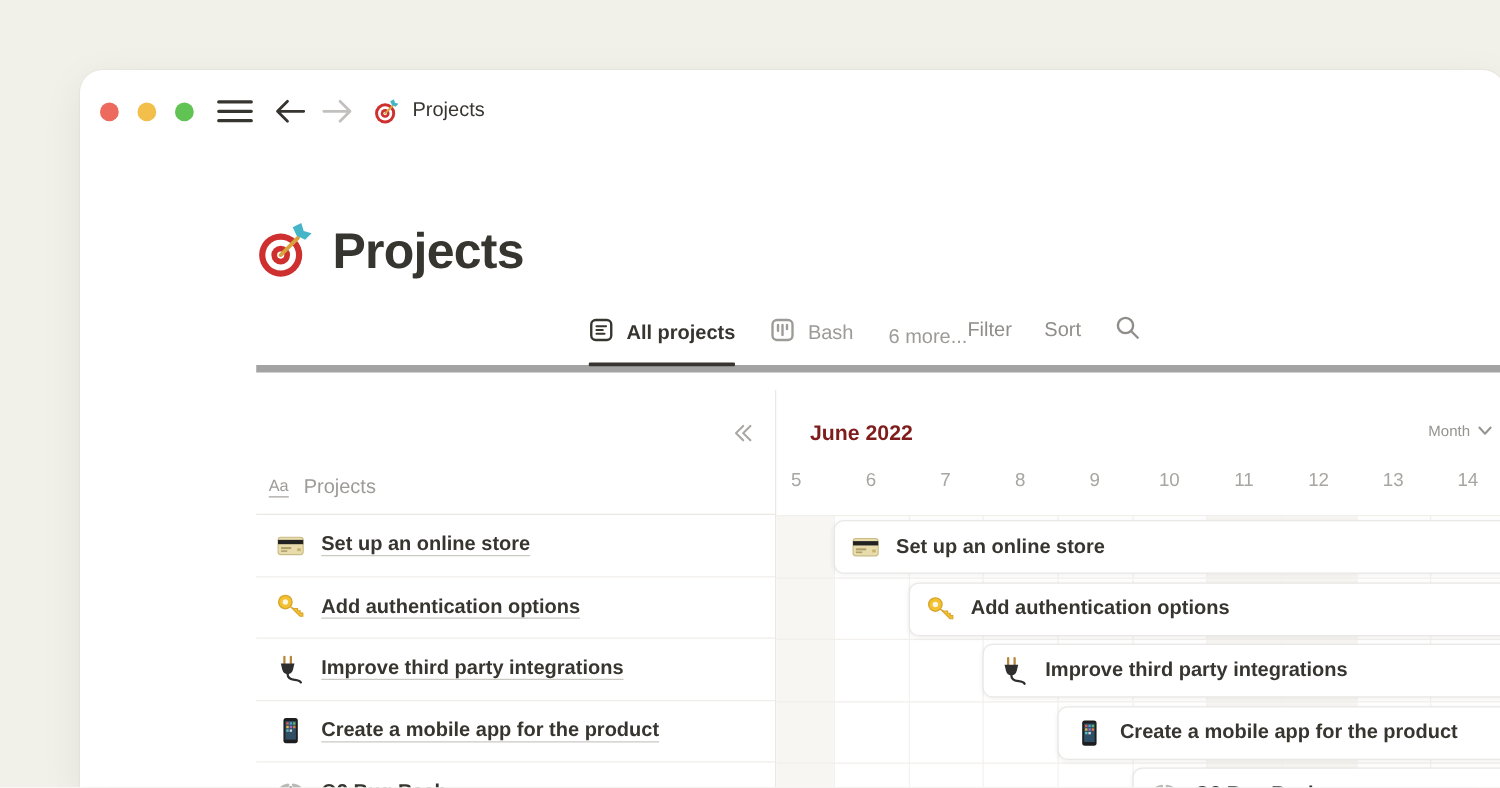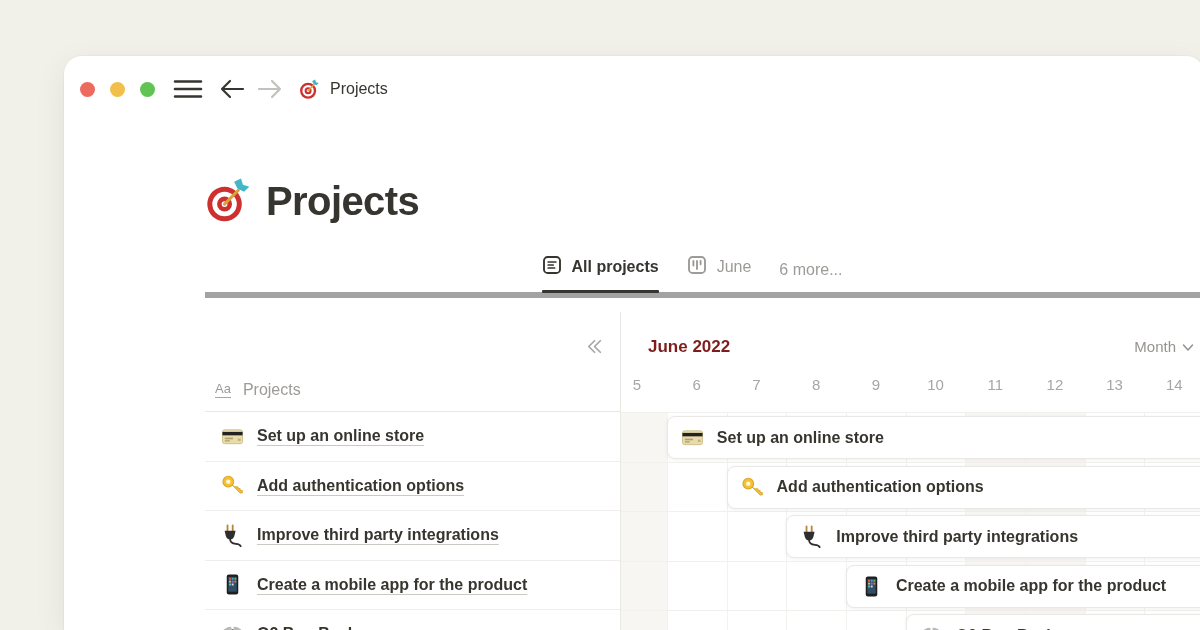--- a/index.html
+++ b/index.html
@@ -51,21 +51,21 @@
   .prop-header { position:absolute; left:10px; bottom:12px; display:flex; align-items:center; gap:12px; color:#9D9B97; font-size:16px; }
   .aa-badge { font-size:13px; border-bottom:1.5px solid #A6A49F; padding-bottom:1px; line-height:1.1; }
   .prow { height:49.5px; display:flex; align-items:center; gap:13px; padding-left:16px; border-bottom:1px solid #EFEEEA; }
   .prow .ic { display:flex; flex:none; }
   .prow .ptitle { font-size:16px; font-weight:bold; color:#37352F;
                   text-decoration:underline; text-decoration-color:#CBC9C3; text-underline-offset:4px; text-decoration-thickness:1px; }
   
   .right-pane { flex:1; border-left:1px solid #E9E8E4; position:relative; overflow:hidden; }
   .tl-header { height:100px; position:relative; }
   .month-label { position:absolute; left:27px; top:25px; font-size:17px; font-weight:bold; color:#7f1d1d; }
-  .zoom-select { position:absolute; right:10px; top:26px; display:flex; align-items:center; gap:6px; font-size:15px; color:#96948F; cursor:pointer; }
+  .zoom-select { position:absolute; right:10px; top:26px; display:flex; align-items:center; gap:6px; font-size:12px; color:#96948F; cursor:pointer; }
   .day-label { position:absolute; top:64px; transform:translateX(-50%); font-size:15px; color:#A8A6A2; }
   .tl-body { position:absolute; top:100px; left:0; right:0; bottom:0; }
   .weekend-band { position:absolute; top:0; bottom:0; background:#F7F6F3; }
   .grid-v { position:absolute; top:0; bottom:0; width:1px; background:#F3F2EF; }
   .grid-h { position:absolute; left:0; right:0; height:1px; background:#F1F0EC; }
   .bar { position:absolute; height:43px; right:-24px; background:#FFFFFF;
          border:1px solid #E9E8E5; border-radius:8px;
          box-shadow:0 1px 4px rgba(15,15,15,0.06);
          display:flex; align-items:center; gap:13px; padding-left:13px;
          font-size:16px; font-weight:bold; color:#37352F; white-space:nowrap; cursor:pointer; }
@@ -133,25 +133,33 @@
               <rect x="2" y="2" width="16" height="16" rx="3.6" fill="none" stroke="#37352F" stroke-width="1.9"></rect>
               <path d="M6.2 7 h7.6 M6.2 10 h5 M6.2 13 h6.4" stroke="#37352F" stroke-width="1.7" stroke-linecap="round"></path>
             </svg></span>
         <span>All projects</span>
       </div>
       <div class="tab inactive">
         <span class="ic"><svg width="20" height="20" viewBox="0 0 20 20">
               <rect x="2" y="2" width="16" height="16" rx="3.6" fill="none" stroke="#9D9B97" stroke-width="1.9"></rect>
               <path d="M6.4 6 v4.6 M10 6 v8 M13.6 6 v3.2" stroke="#9D9B97" stroke-width="1.9" stroke-linecap="round"></path>
             </svg></span>
-        <span>June</span>
+        <span>Bash</span>
       </div>
       <div class="tab inactive">
         <span>6 more...</span>
       </div>
+    </div>
+    <div class="view-actions">
+      <span class="va-btn">Filter</span>
+      <span class="va-btn">Sort</span>
+      <span class="va-btn"><svg width="22" height="22" viewBox="0 0 22 22">
+            <circle cx="9.4" cy="9.4" r="6.1" fill="none" stroke="#8F8D89" stroke-width="1.9"></circle>
+            <path d="M14 14 L19.2 19.2" stroke="#8F8D89" stroke-width="1.9" stroke-linecap="round"></path>
+          </svg></span>
     </div>
   </div>
 
   <div class="view">
 
     <div class="left-pane">
       <div class="lp-header">
         <span class="collapse-btn">
           <svg width="21" height="21" viewBox="0 0 20 20">
               <path d="M11 4.5 L5.5 10 L11 15.5 M16.5 4.5 L11 10 L16.5 15.5" fill="none" stroke="#A8A6A2" stroke-width="1.6" stroke-linecap="round" stroke-linejoin="round"></path>

